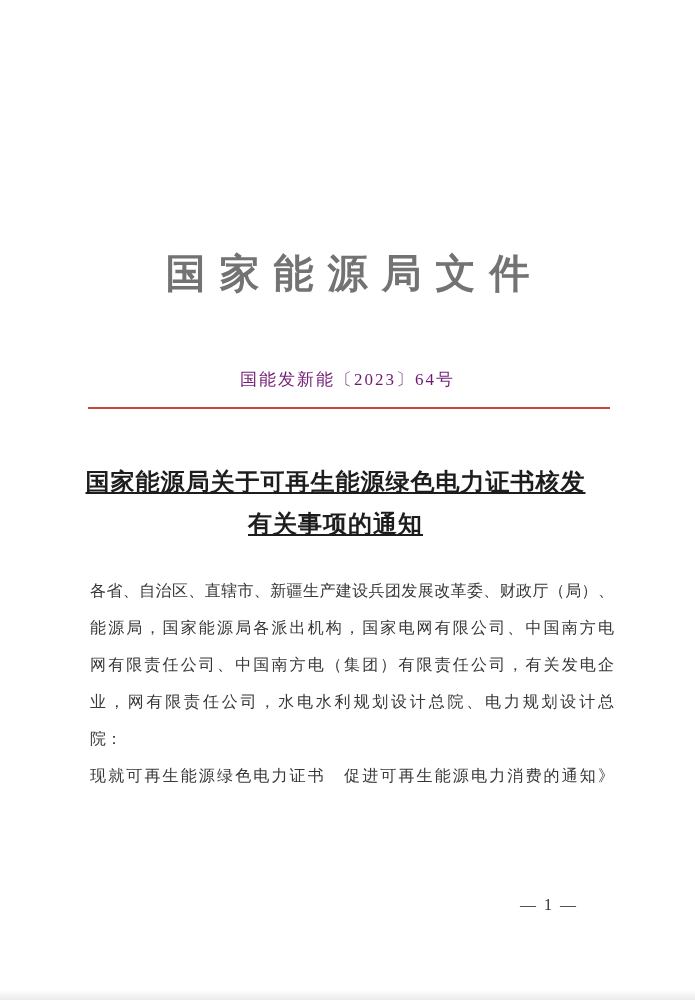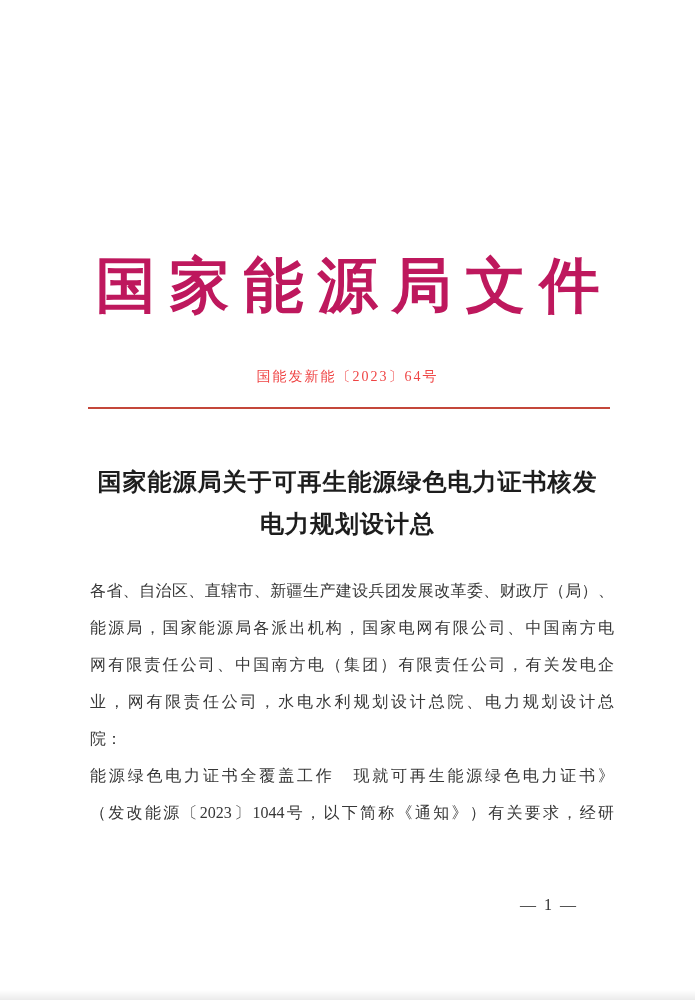--- a/index.html
+++ b/index.html
@@ -25,59 +25,60 @@
     background: linear-gradient(to bottom, rgba(0,0,0,0), rgba(0,0,0,0.08));
     pointer-events: none;
   }
 
   .letterhead {
     position: absolute;
     top: 246px;
     left: 0;
     width: 100%;
     text-align: center;
-    font-size: 60px;
+    font-size: 40px;
     font-weight: bold;
-    color: #be185d;
+    color: #737373;
     letter-spacing: 14px;
     text-indent: 14px; 
     white-space: nowrap;
   }
 
   .doc-number {
     position: absolute;
     top: 368px;
     left: 0;
     width: 100%;
     text-align: center;
-    font-size: 14px;
+    font-size: 17px;
     letter-spacing: 2px;
-    color: #ef4444;
+    color: #701a75;
   }
 
   .red-rule {
     position: absolute;
     top: 407px;
     left: 88px;
     width: 522px;
     height: 2px;
     background: #c4473a;
   }
 
   .notice-title {
     position: absolute;
     top: 461px;
-    left: 82px;
+    left: 70px;
     width: 531px;
     text-align: center;
     font-size: 24px;
     font-weight: bold;
     line-height: 42px;
     letter-spacing: 1px;
     color: #1d1d1d;
+    text-decoration: underline;
   }
 
   .body-text {
     position: absolute;
     top: 572px;
     left: 90px;
     width: 524px;
     font-size: 16px;
     line-height: 37px;
     color: #373737;
@@ -110,28 +111,27 @@
 <div class="page">
 
   <div class="letterhead">国家能源局文件</div>
 
   <div class="doc-number">国能发新能〔2023〕64号</div>
 
   <div class="red-rule"></div>
 
   <div class="notice-title">
     <div>国家能源局关于可再生能源绿色电力证书核发</div>
-    <div>电力规划设计总</div>
+    <div>有关事项的通知</div>
   </div>
 
   <div class="body-text">
     <div class="line">各省、自治区、直辖市、新疆生产建设兵团发展改革委、财政厅（局）、</div>
     <div class="line">能源局，国家能源局各派出机构，国家电网有限公司、中国南方电</div>
     <div class="line">网有限责任公司、中国南方电（集团）有限责任公司，有关发电企</div>
     <div class="line">业，网有限责任公司，水电水利规划设计总院、电力规划设计总</div>
     <div class="line plain">院：</div>
-    <div class="line">能源绿色电力证书全覆盖工作　现就可再生能源绿色电力证书》</div>
-    <div class="line">（发改能源〔2023〕1044号，以下简称《通知》）有关要求，经研</div>
+    <div class="line">现就可再生能源绿色电力证书　促进可再生能源电力消费的通知》</div>
   </div>
 
   <div class="page-number">— 1 —</div>
 
 </div>
 
 </body></html>

